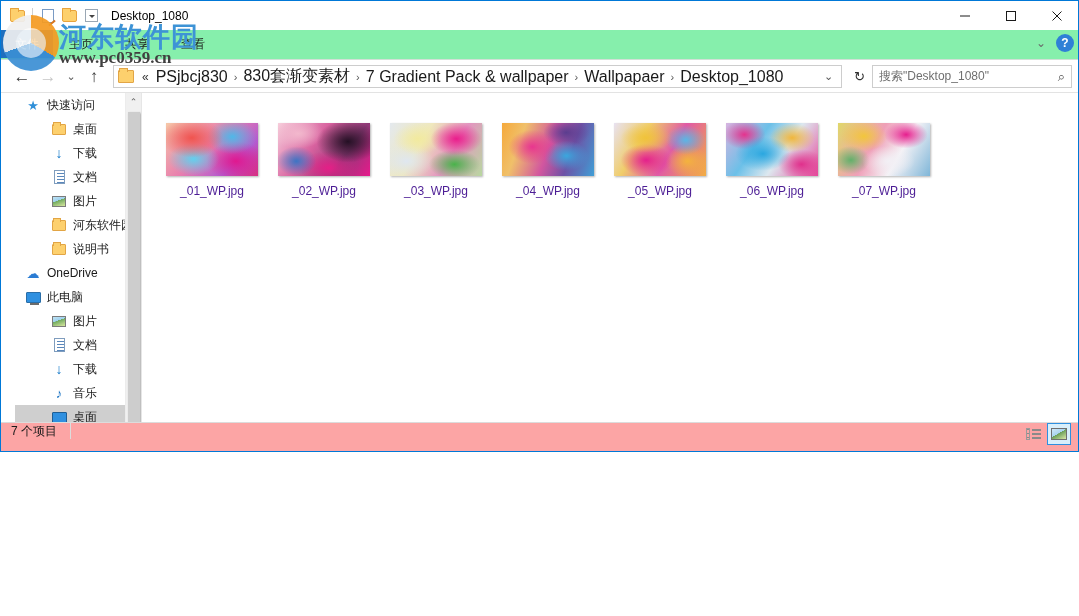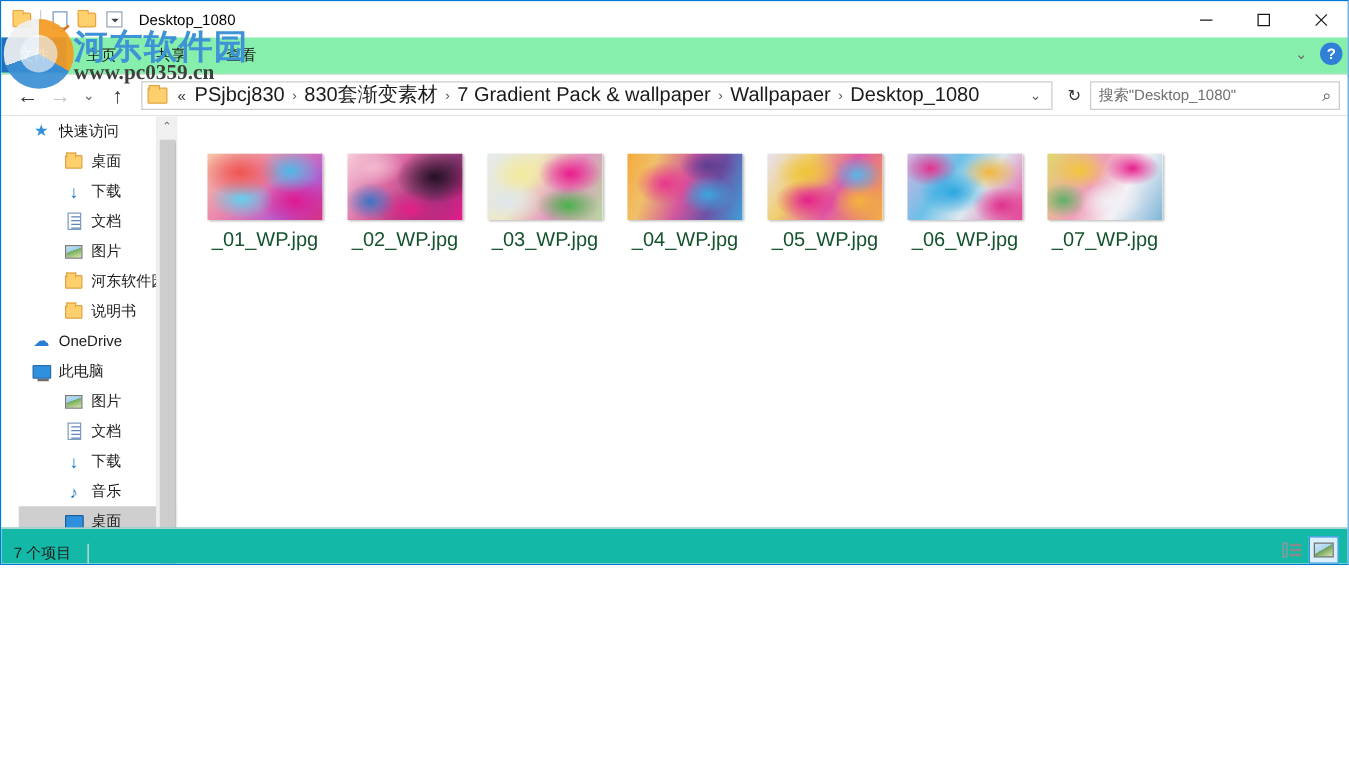--- a/index.html
+++ b/index.html
@@ -253,30 +253,30 @@
   }
   .thumb-wrap {
     width: 94px; height: 56px;
     display: flex; align-items: center; justify-content: center;
   }
   .thumb {
     width: 92px; height: 53px;
     box-shadow: 1px 1px 2px rgba(0,0,0,0.30);
   }
   .tile-label {
-    margin-top: 7px; font-size: 16px; color: #14532d;
+    margin-top: 7px; font-size: 12px; color: #4c1d95;
     white-space: nowrap;
   }
 
   
   .statusbar {
     position: absolute; left: 0; bottom: 0;
-    width: 1079px; height: 29px; background: #14b8a6;
+    width: 1079px; height: 29px; background: #fca5a5;
     border-top: 1px solid #dcdcdc;
-    display: flex; align-items: flex-end;
+    display: flex; align-items: flex-start;
   }
   .status-text { font-size: 12px; color: #1a1a1a; margin-left: 10px; }
   .status-sep { width: 1px; height: 16px; background: #dcdcdc; margin-left: 13px; }
   .viewbtns { margin-left: auto; display: flex; align-items: center; gap: 2px; margin-right: 9px; }
   .vb {
     width: 24px; height: 22px; display: flex; align-items: center; justify-content: center;
   }
   .vb.active { border: 1px solid #2f90e0; background: #d9effb; }
   .vb-details { width: 15px; height: 12px; position: relative; }
   .vb-details .col1 {

